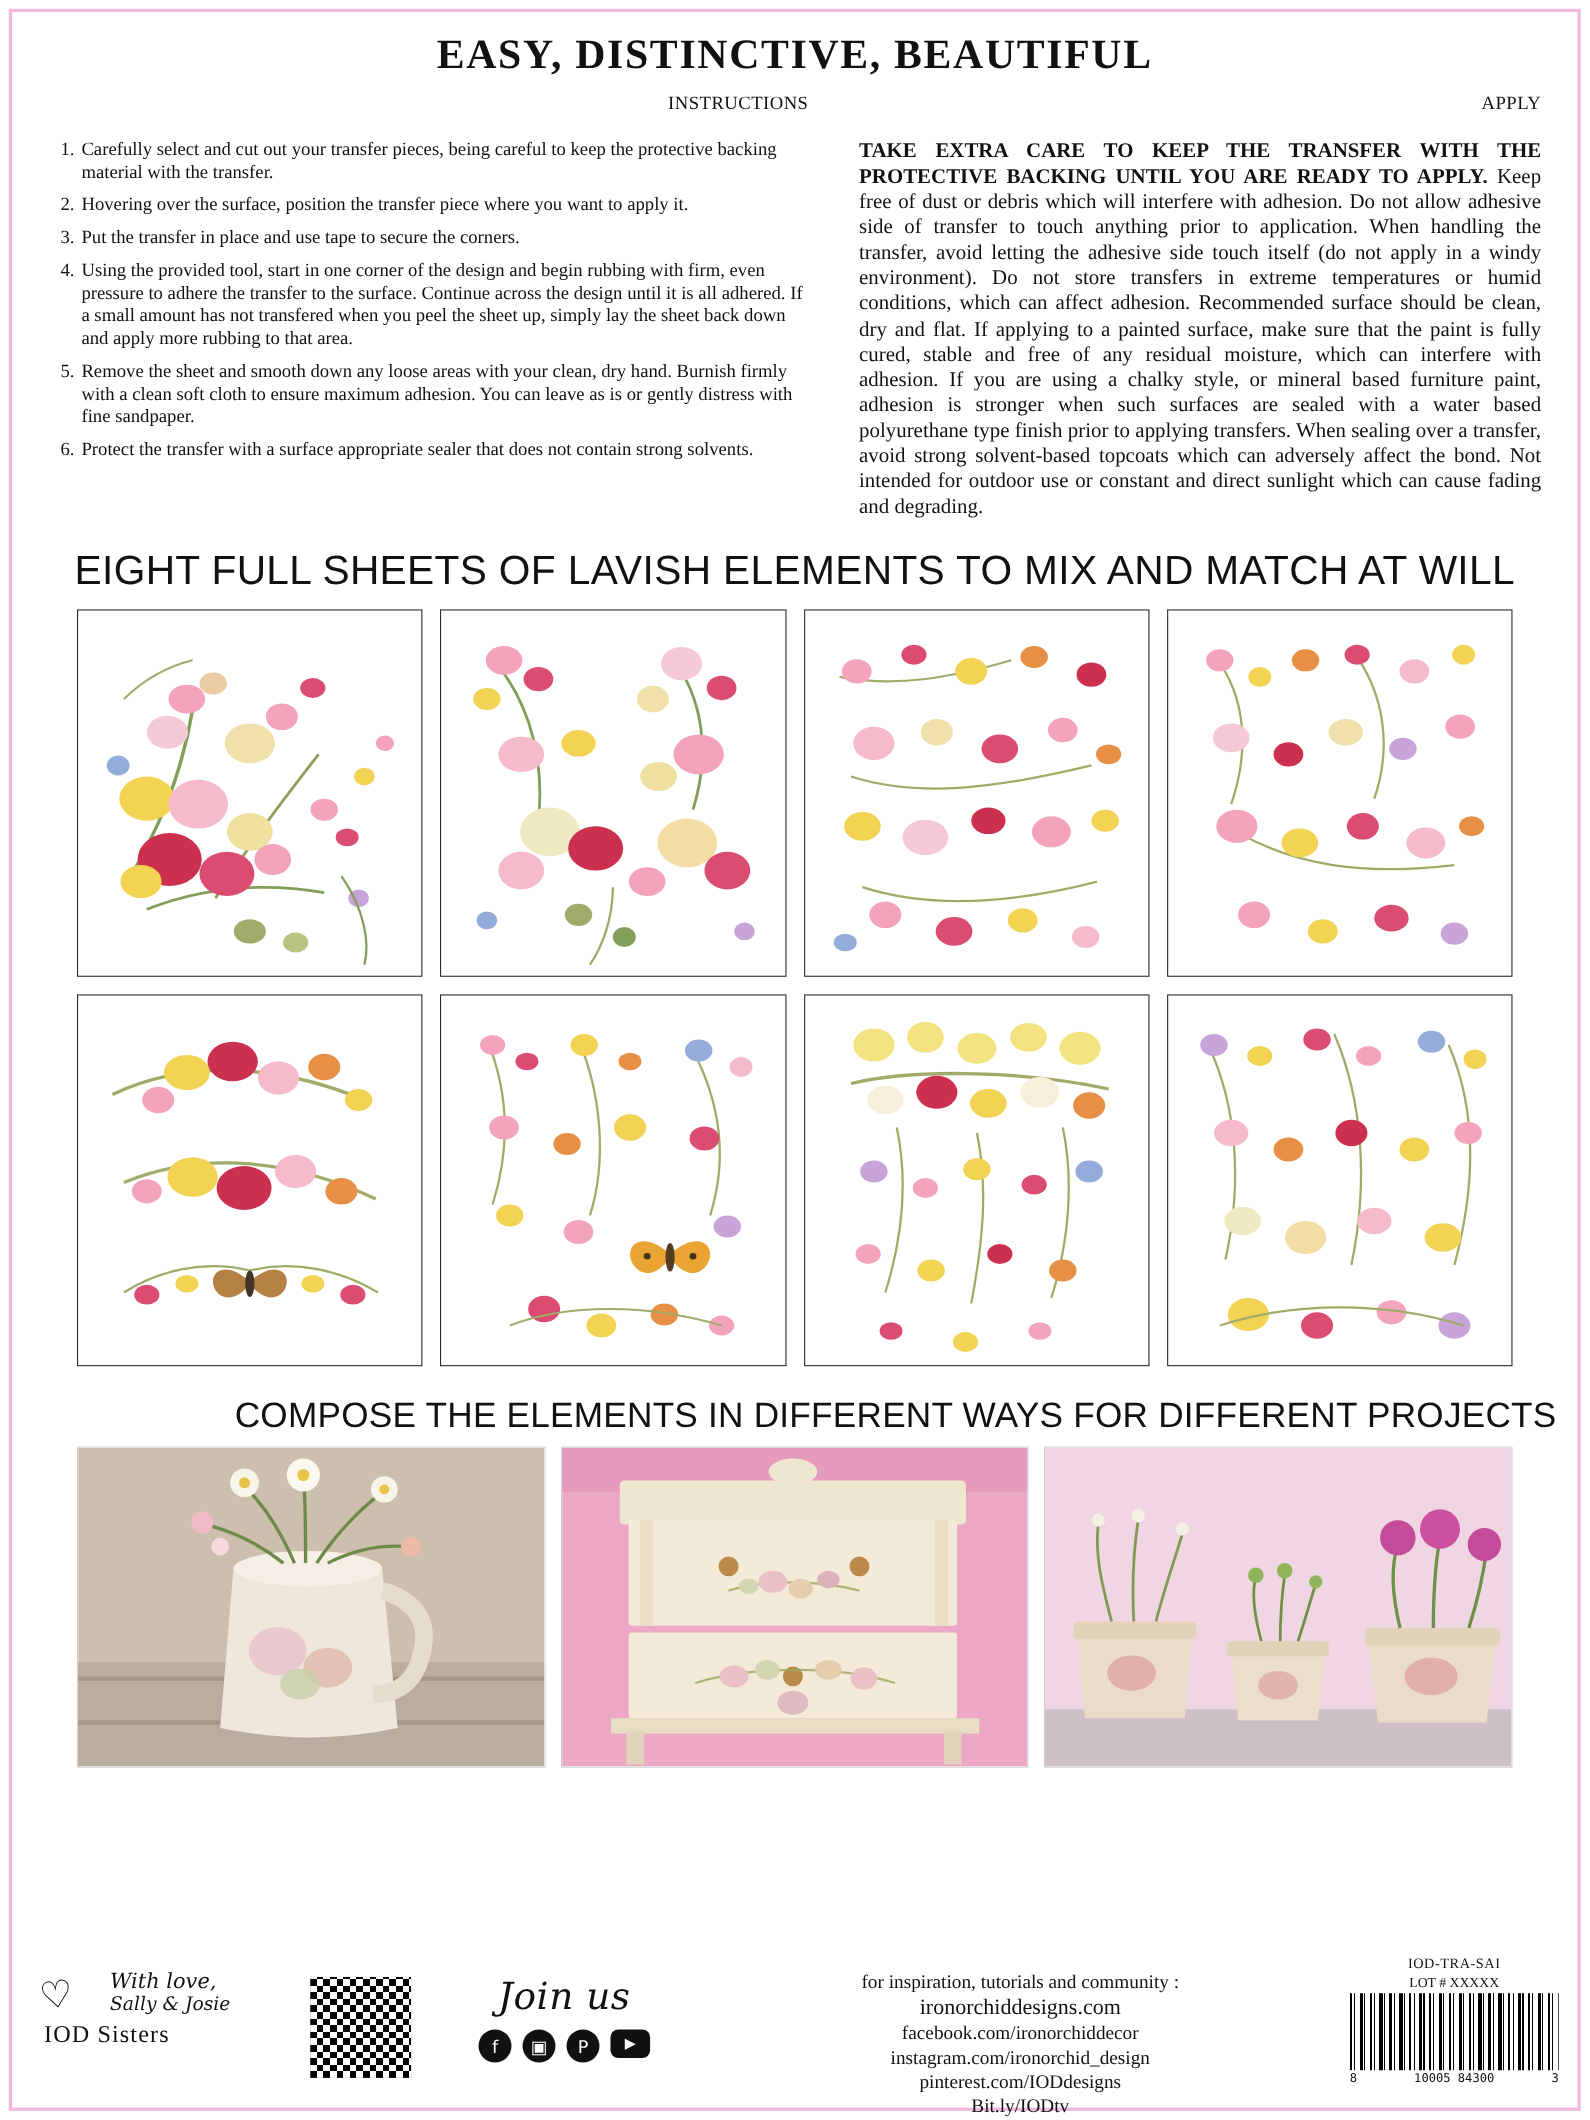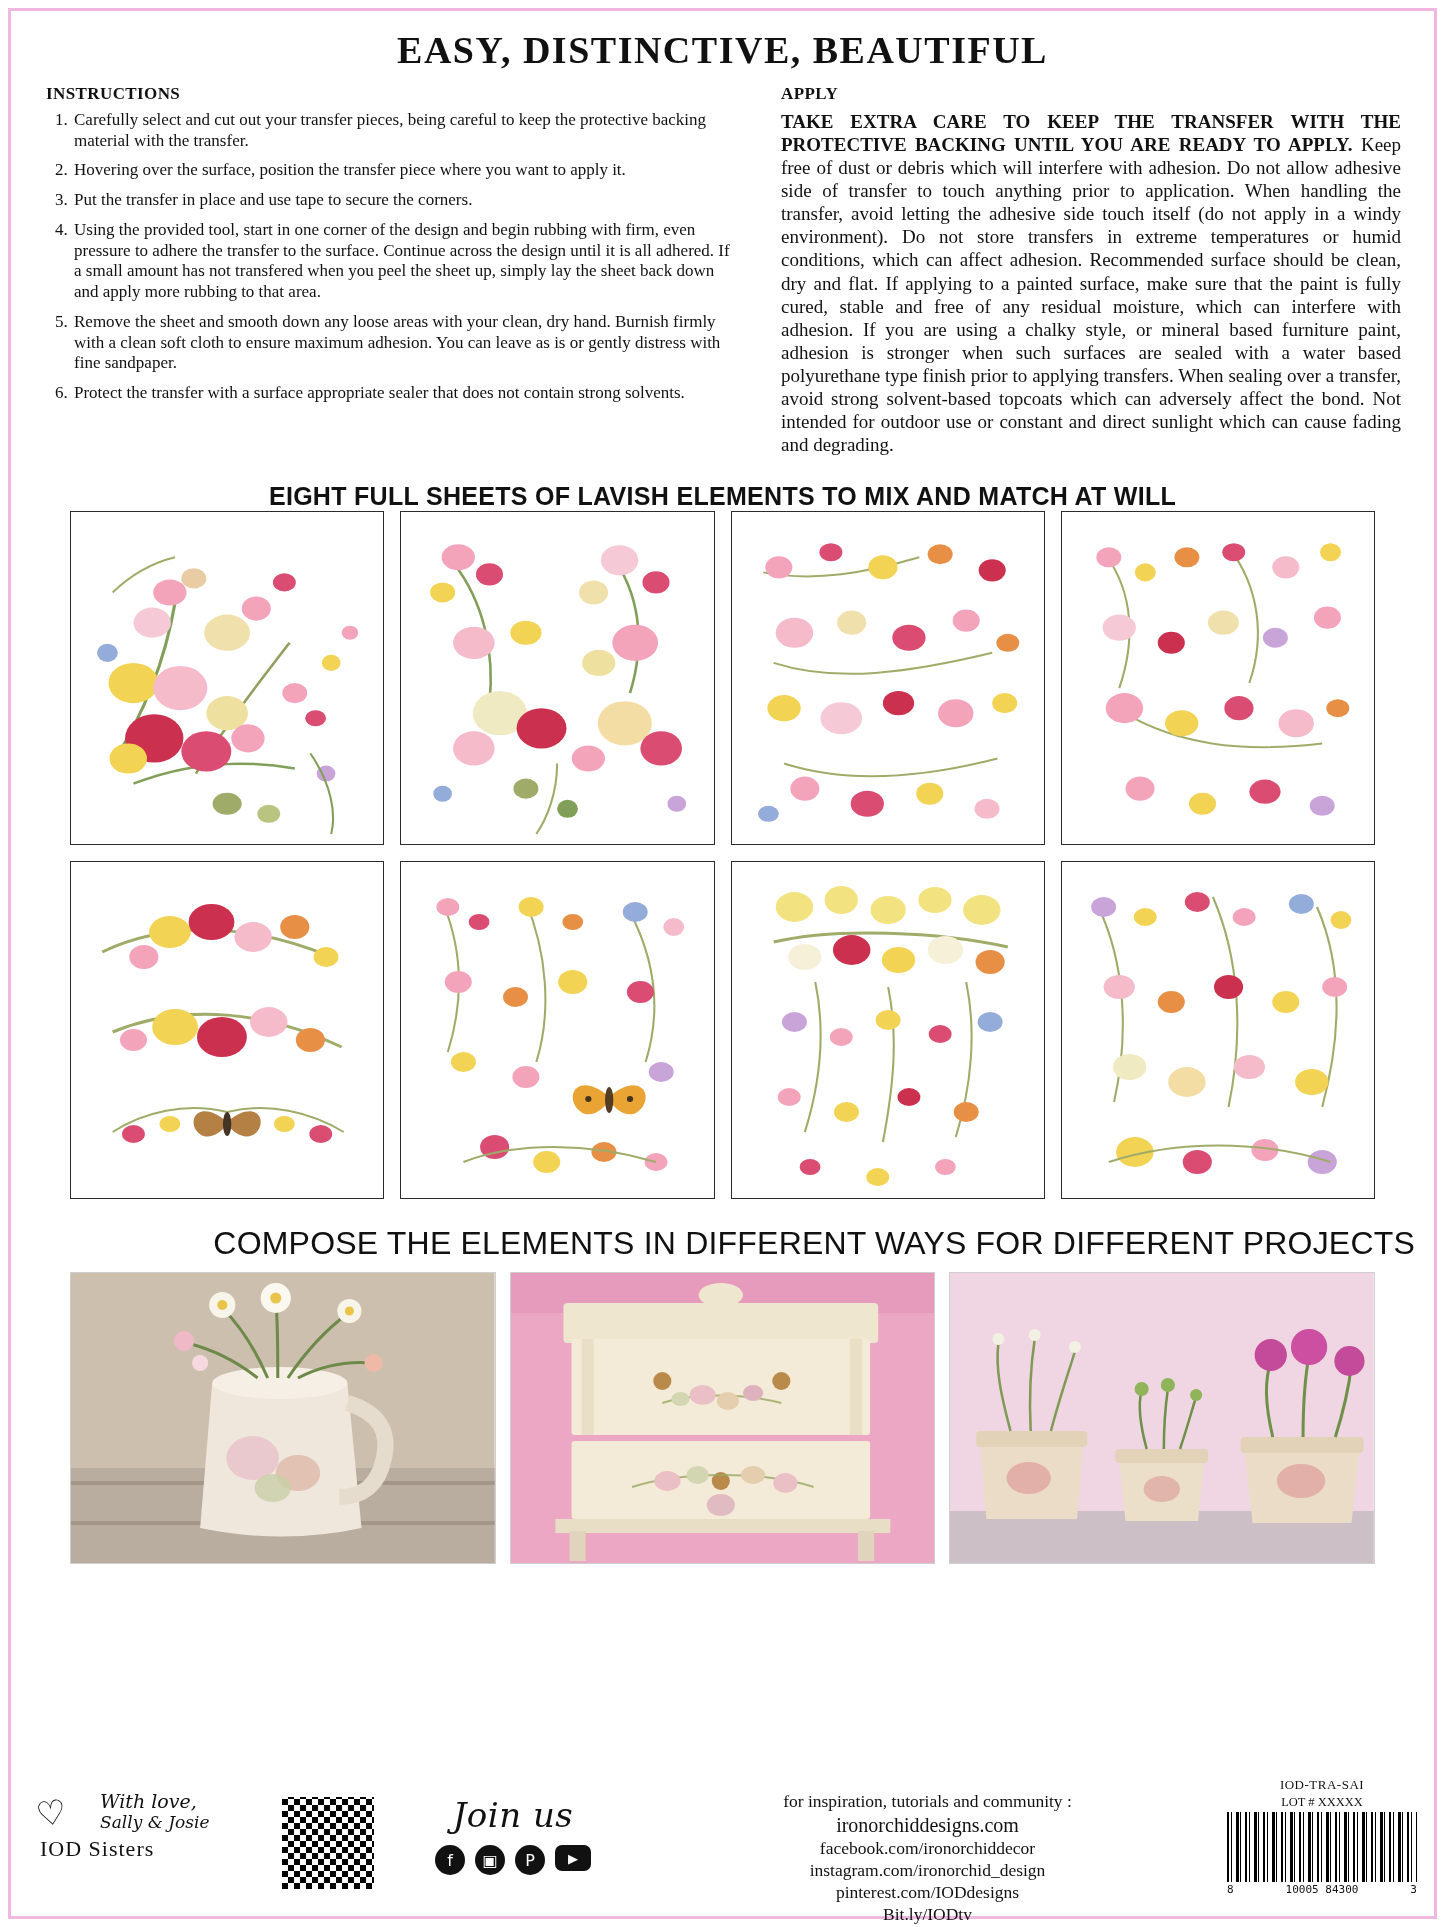--- a/index.html
+++ b/index.html
@@ -31,48 +31,49 @@
   .cols{
     display:flex;
     gap:46px;
     padding:0 14px 0 16px;
     box-sizing:border-box;
   }
   .col-left{width:700px;}
   .col-right{width:630px;}
   .sec-title{
     font-size:17px;
-    font-weight:bold;
+    font-weight:normal;
     letter-spacing:.4px;
-    margin-bottom:6px;
+    margin-bottom:22px;
     font-family:"Liberation Serif", serif;
+    text-align:right;
   }
   ol.instructions{
     margin:0;
     padding-left:26px;
     font-size:17px;
     line-height:1.22;
   }
   ol.instructions li{
     margin-bottom:9px;
     padding-left:2px;
   }
   .tips-body{
     font-size:19px;
     line-height:1.215;
     text-align:justify;
   }
   .tips-body b{font-weight:bold;}
   .band-title{
     text-align:center;
-    font-size:25px;
+    font-size:37px;
     letter-spacing:.3px;
-    margin:26px 0 0 0;
+    margin:26px 0 14px 0;
     font-family:"Liberation Sans", sans-serif;
-    font-weight:700;
+    font-weight:400;
   }
   .sheet-grid{
     display:grid;
     grid-template-columns:repeat(4,1fr);
     gap:16px;
     padding:0 40px;
     box-sizing:border-box;
   }
   .sheet{
     border:1px solid #2b2b2b;

